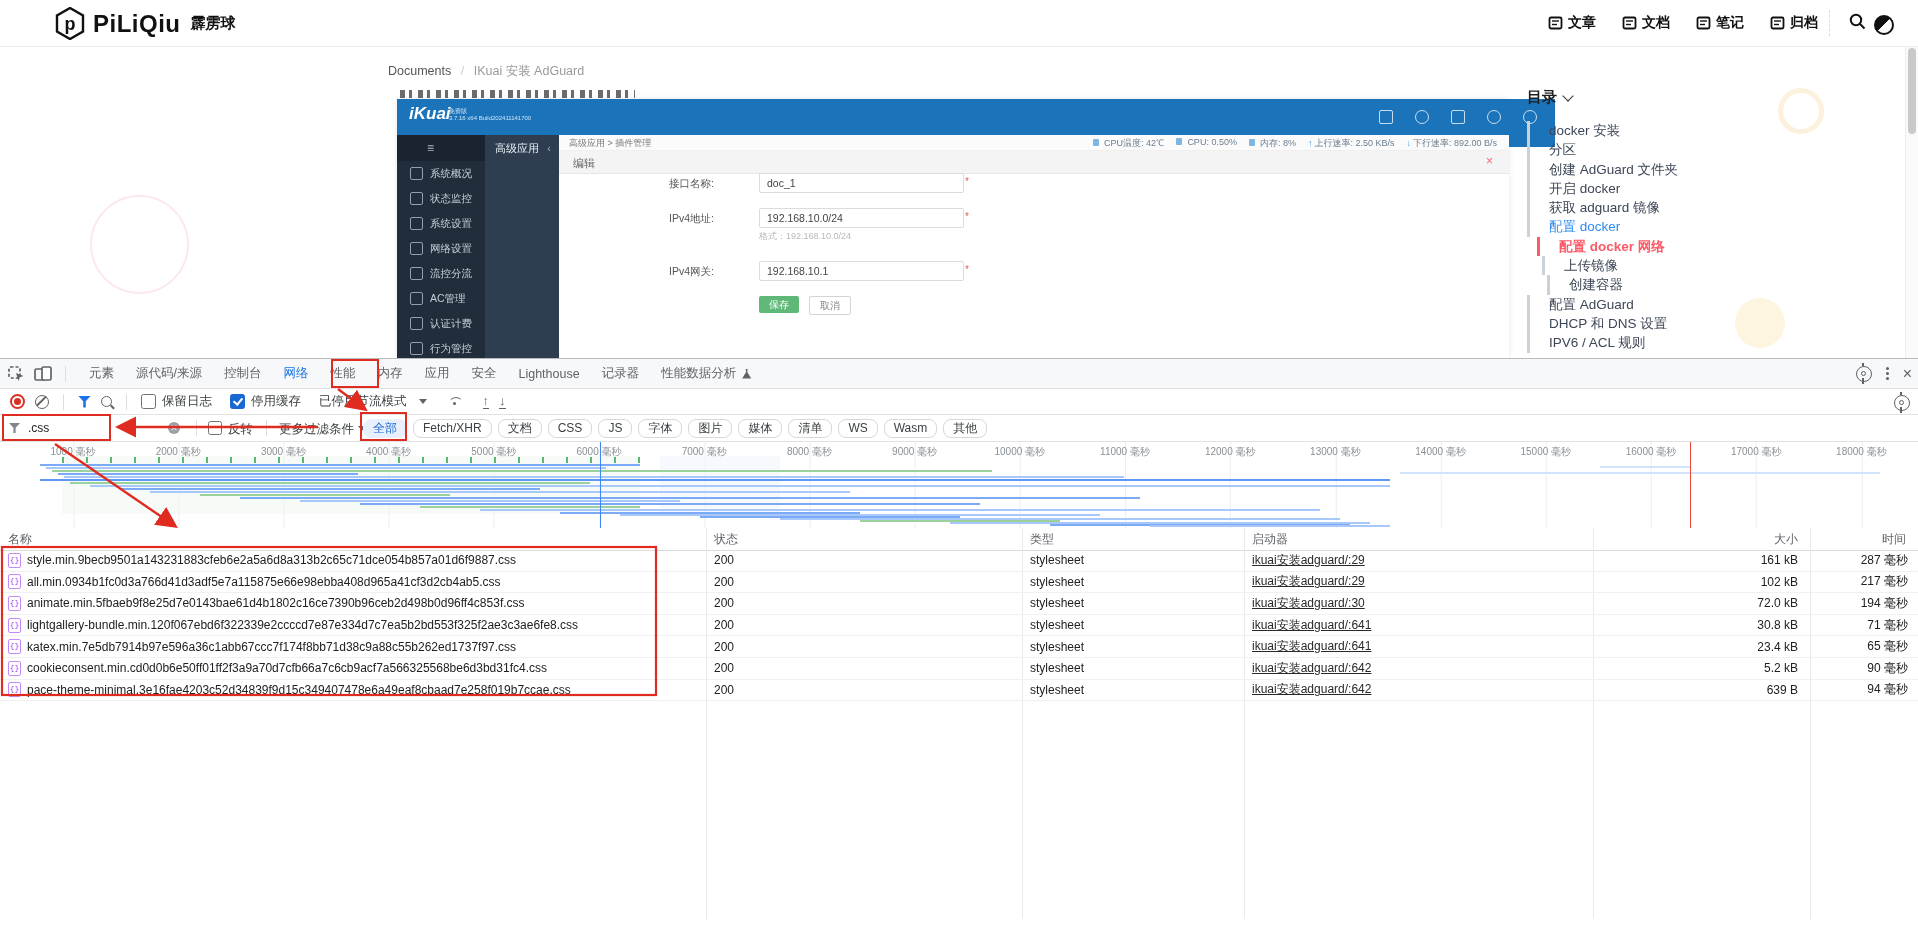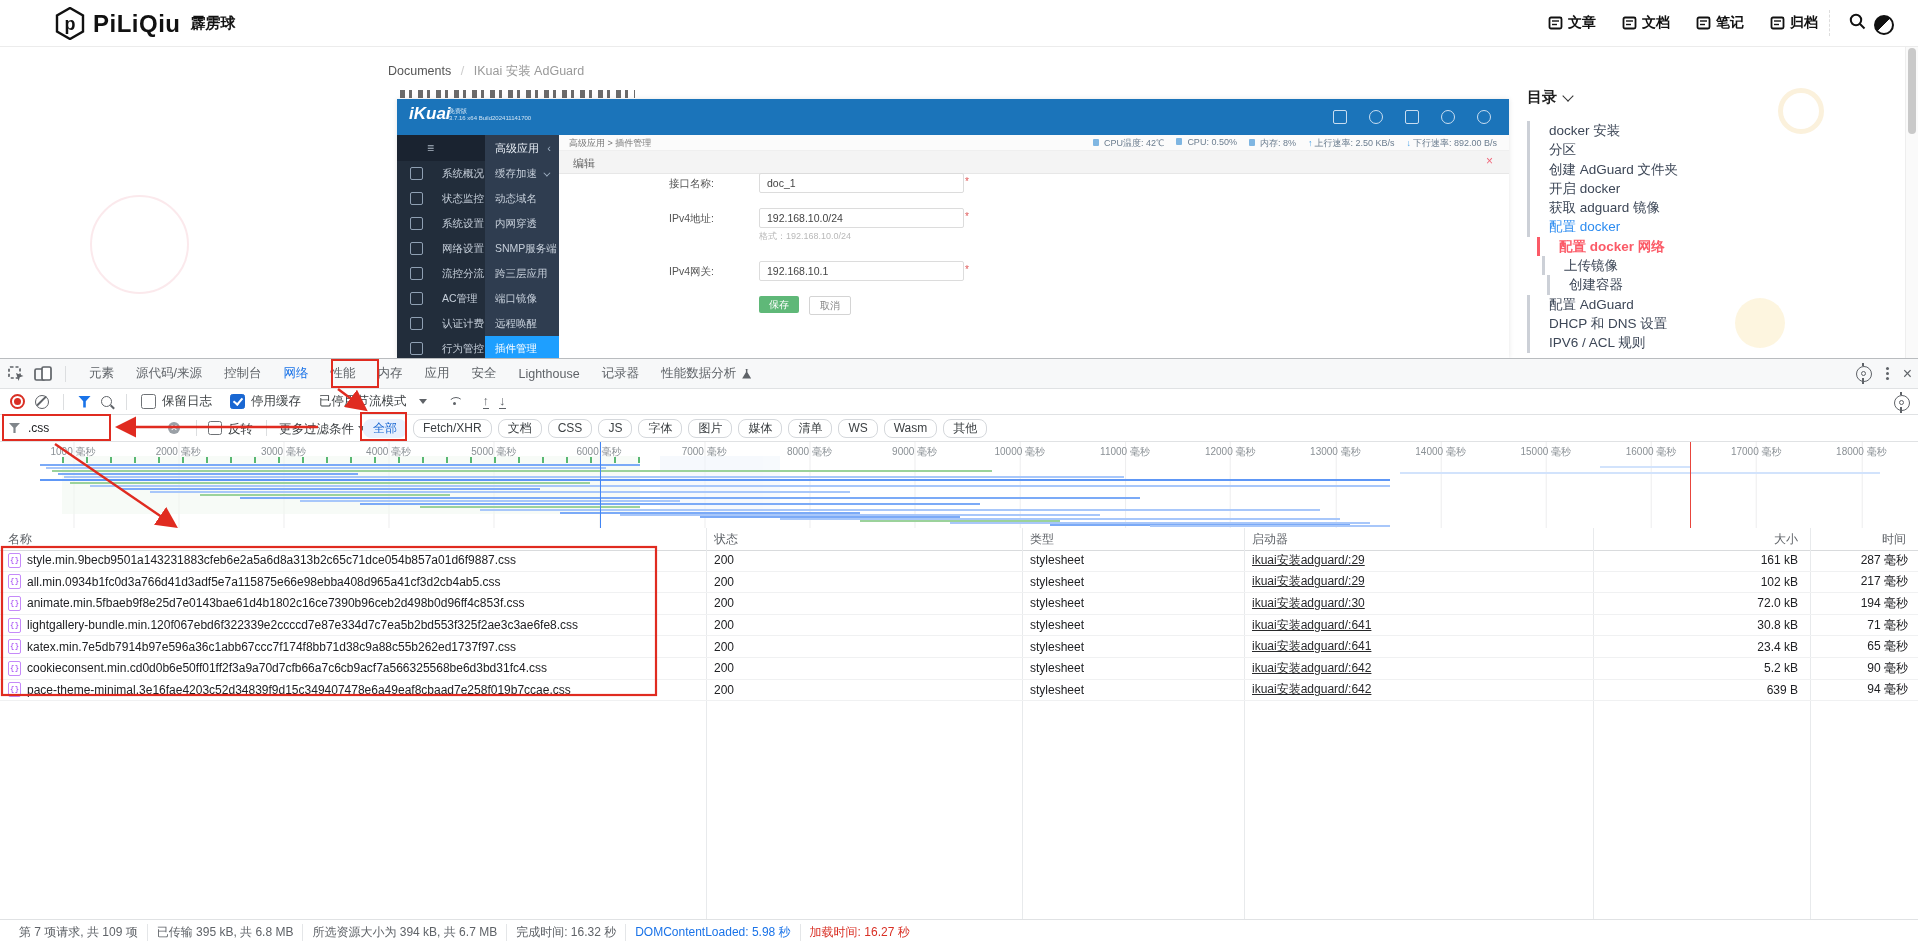--- a/index.html
+++ b/index.html
@@ -27,29 +27,29 @@
   .crumbs .sep{margin:0 6px;color:#ccc;}
 
   
   .deco{position:absolute;border-radius:50%;pointer-events:none;}
   .smudge{position:absolute;left:400px;top:90px;width:235px;height:8px;opacity:.75;
     background:repeating-linear-gradient(90deg,#3a3a3a 0 5px,transparent 5px 9px,#3a3a3a 9px 12px,transparent 12px 18px);}
 
   
   .shot{position:absolute;left:397px;top:99px;width:1112px;height:259px;background:#fff;
         box-shadow:0 0 5px rgba(0,0,0,.10);font-family:"Liberation Sans",sans-serif;}
-  .shot-header{position:absolute;left:0;top:0;width:100%;height:48px;background:#1b74ba;}
+  .shot-header{position:absolute;left:0;top:0;width:100%;height:48px;background:#1b74ba;padding-left:46px;}
   .ik-logo{position:absolute;left:12px;top:5px;color:#fff;font-size:17px;font-weight:bold;font-style:italic;}
   .ik-sub{position:absolute;left:52px;top:9px;color:#cfe3f3;font-size:6px;line-height:7px;width:120px;}
   .ik-top-icons{position:absolute;right:18px;top:11px;display:flex;gap:22px;}
   .ik-top-icons i{width:12px;height:12px;border:1.2px solid #dbe9f6;border-radius:2px;display:block;opacity:.9;}
   .ik-top-icons i.round{border-radius:50%;}
   .ik-nav{position:absolute;left:0;top:36px;width:88px;height:223px;background:#222d3b;overflow:hidden;}
   .ik-nav-collapse{height:26px;background:#1a2330;color:#aeb9c6;font-size:12px;line-height:26px;padding-left:30px;}
-  .ik-nav-item{display:flex;align-items:center;gap:19px;height:25px;padding-left:13px;color:#c6cfda;font-size:10.5px;cursor:pointer;}
+  .ik-nav-item{display:flex;align-items:center;gap:7px;height:25px;padding-left:13px;color:#c6cfda;font-size:10.5px;cursor:pointer;}
   .ik-nav-item i{width:11px;height:11px;border:1.2px solid #8fa0b3;border-radius:2px;flex:none;}
   .ik-sub-col{position:absolute;left:88px;top:36px;width:74px;height:223px;background:#2f3d50;overflow:hidden;}
   .ik-sub-head{height:26px;color:#e8eef5;font-size:11px;line-height:26px;padding-left:10px;}
   .ik-sub-head .lt{float:right;margin-right:8px;color:#9fb0c2;}
   .ik-sub-item{height:25px;line-height:25px;padding-left:10px;color:#c6cfda;font-size:10.5px;cursor:pointer;white-space:nowrap;}
   .ik-sub-item.active{background:#1e9fff;color:#fff;}
   .ik-sub-item.expand::after{content:"";display:inline-block;width:4px;height:4px;margin-left:6px;
       border-right:1.2px solid #9fb0c2;border-bottom:1.2px solid #9fb0c2;transform:rotate(45deg) translateY(-2px);}
   .ik-content{position:absolute;left:162px;top:36px;width:950px;height:223px;background:#fff;}
   .ik-crumb-bar{position:absolute;left:0;top:0;width:100%;height:15px;background:#fbfbfb;border-bottom:1px solid #efefef;
@@ -310,31 +310,20 @@
             <i></i>
             <span>行为管控</span>
           </div>
         </div>
     </div>
 
     <div class="ik-sub-col">
       <div class="ik-sub-head">
         <span>高级应用</span><span class="lt">‹</span>
       </div>
-      <div>
-
-      <div class="ik-sub-item expand">缓存加速</div>
-          <div class="ik-sub-item">动态域名</div>
-          <div class="ik-sub-item">内网穿透</div>
-          <div class="ik-sub-item">SNMP服务端</div>
-          <div class="ik-sub-item">跨三层应用</div>
-          <div class="ik-sub-item">端口镜像</div>
-          <div class="ik-sub-item">远程唤醒</div>
-          <div class="ik-sub-item active">插件管理</div>
-        </div>
     </div>
 
     <div class="ik-content">
       <div class="ik-crumb-bar">
         <span class="ik-crumb">高级应用 &gt; 插件管理</span>
         <span class="ik-stats">
 
         <span class="stat"><span class="glyph"></span><span>CPU温度: 42℃</span></span>
             <span class="stat"><span class="glyph"></span><span>CPU: 0.50%</span></span>
             <span class="stat"><span class="glyph"></span><span>内存: 8%</span></span>
@@ -662,29 +651,20 @@
             <span>pace-theme-minimal.3e16fae4203c52d34839f9d15c349407478e6a49eaf8cbaad7e258f019b7ccae.css</span>
           </div>
           <div class="cell">200</div>
           <div class="cell">stylesheet</div>
           <div class="cell"><span class="initiator">ikuai安装adguard/:642</span></div>
           <div class="cell r">639 B</div>
           <div class="cell r2">94 毫秒</div>
         </div>
       </div>
 
-    <div class="dt-status">
-
-    <span class="sbar-item">第 7 项请求, 共 109 项</span>
-        <span class="sbar-item">已传输 395 kB, 共 6.8 MB</span>
-        <span class="sbar-item">所选资源大小为 394 kB, 共 6.7 MB</span>
-        <span class="sbar-item">完成时间: 16.32 秒</span>
-        <span class="sbar-item blue">DOMContentLoaded: 5.98 秒</span>
-        <span class="sbar-item red">加载时间: 16.27 秒</span>
-      </div>
   </div>
 
   <svg class="anno" width="1918" height="943">
     <defs>
       <marker id="ah" markerWidth="9" markerHeight="9" refX="6" refY="4.5" orient="auto">
         <path d="M0,0 L9,4.5 L0,9 Z" fill="#e02b20"></path>
       </marker>
     </defs>
     <rect x="332" y="360" width="46" height="27" fill="none" stroke="#e02b20" stroke-width="2"></rect>
     <rect x="3" y="415" width="107" height="25" fill="none" stroke="#e02b20" stroke-width="2"></rect>

